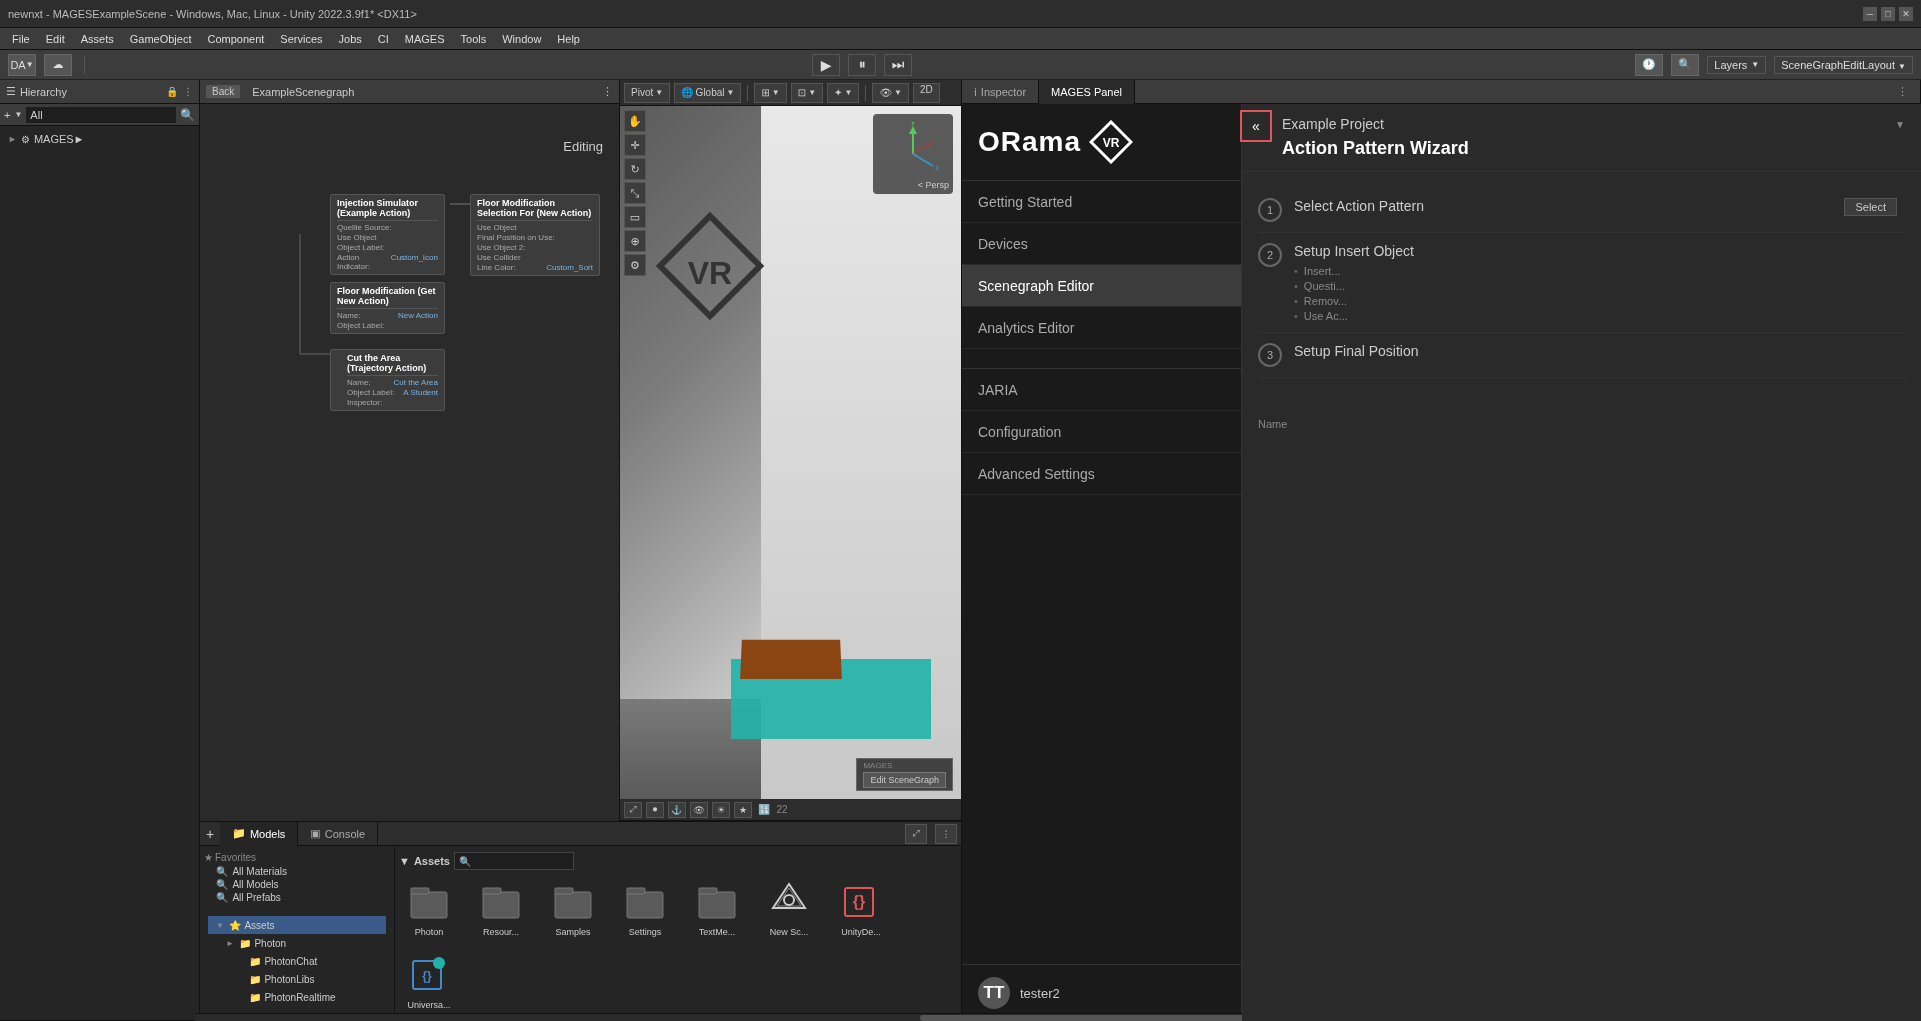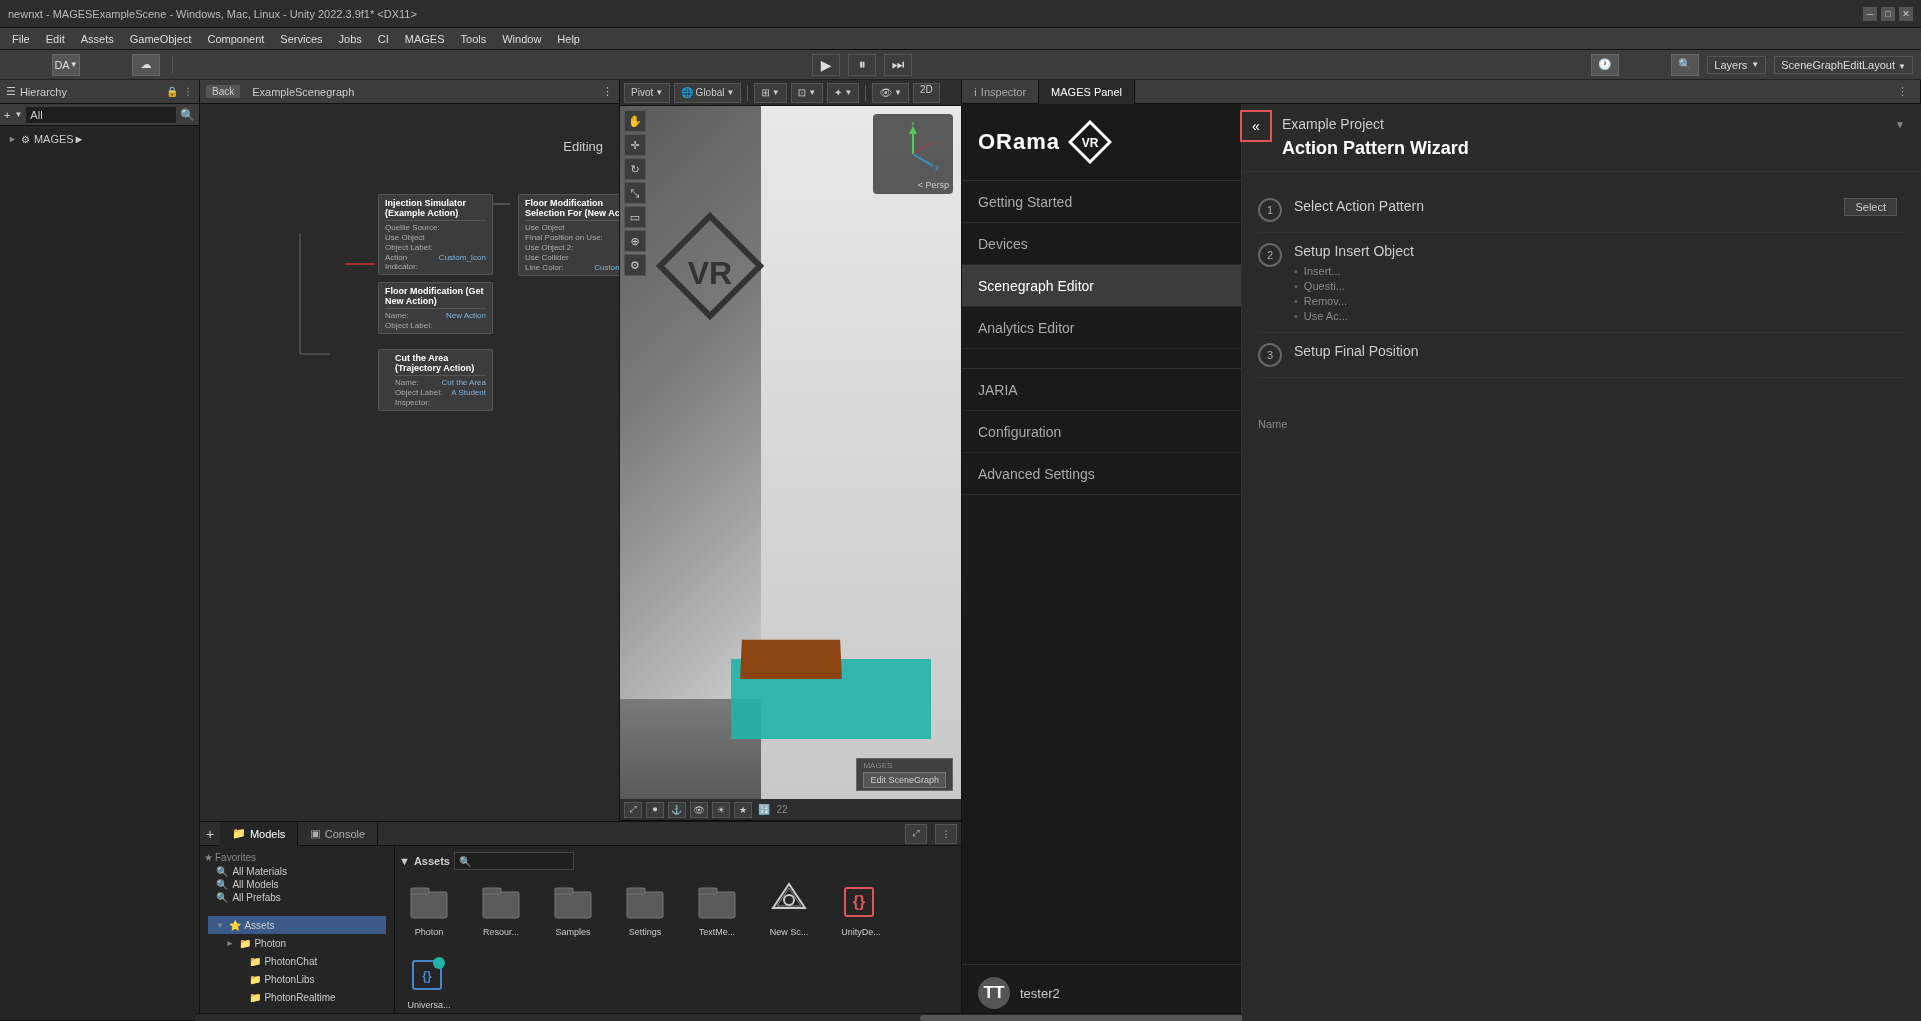--- a/index.html
+++ b/index.html
@@ -75,21 +75,20 @@
       width: 28px;
       height: 22px;
       background: #555;
       border: 1px solid #666;
       color: #ddd;
       font-size: 11px;
       display: flex;
       align-items: center;
       justify-content: center;
       cursor: pointer;
-      margin-left: 44px;
     }
     .toolbar-separator { width: 1px; height: 18px; background: #555; margin: 0 4px; }
     .toolbar-spacer { flex: 1; }
     .play-btn {
       width: 28px;
       height: 22px;
       background: #3c3c3c;
       border: 1px solid #555;
       color: #ddd;
       font-size: 14px;
@@ -220,21 +219,20 @@
     }
     .node-box {
       position: absolute;
       background: #3c3c3c;
       border: 1px solid #555;
       border-radius: 2px;
       padding: 3px 6px;
       font-size: 9px;
       color: #ccc;
       min-width: 80px;
-      margin-left: 48px;
     }
     .node-box .node-title {
       font-size: 9px;
       font-weight: bold;
       color: #fff;
       margin-bottom: 2px;
       border-bottom: 1px solid #555;
       padding-bottom: 2px;
     }
     .node-box .node-field {
@@ -599,21 +597,21 @@
       flex-direction: column;
     }
     .mages-logo-area {
       padding: 16px;
       display: flex;
       align-items: center;
       gap: 8px;
       border-bottom: 1px solid #333;
     }
     .orama-text {
-      font-size: 22px;
+      font-size: 28px;
       font-weight: bold;
       color: #fff;
       letter-spacing: 1px;
     }
     .vr-logo-icon {
       width: 44px;
       height: 44px;
     }
     .mages-nav {
       flex: 1;

